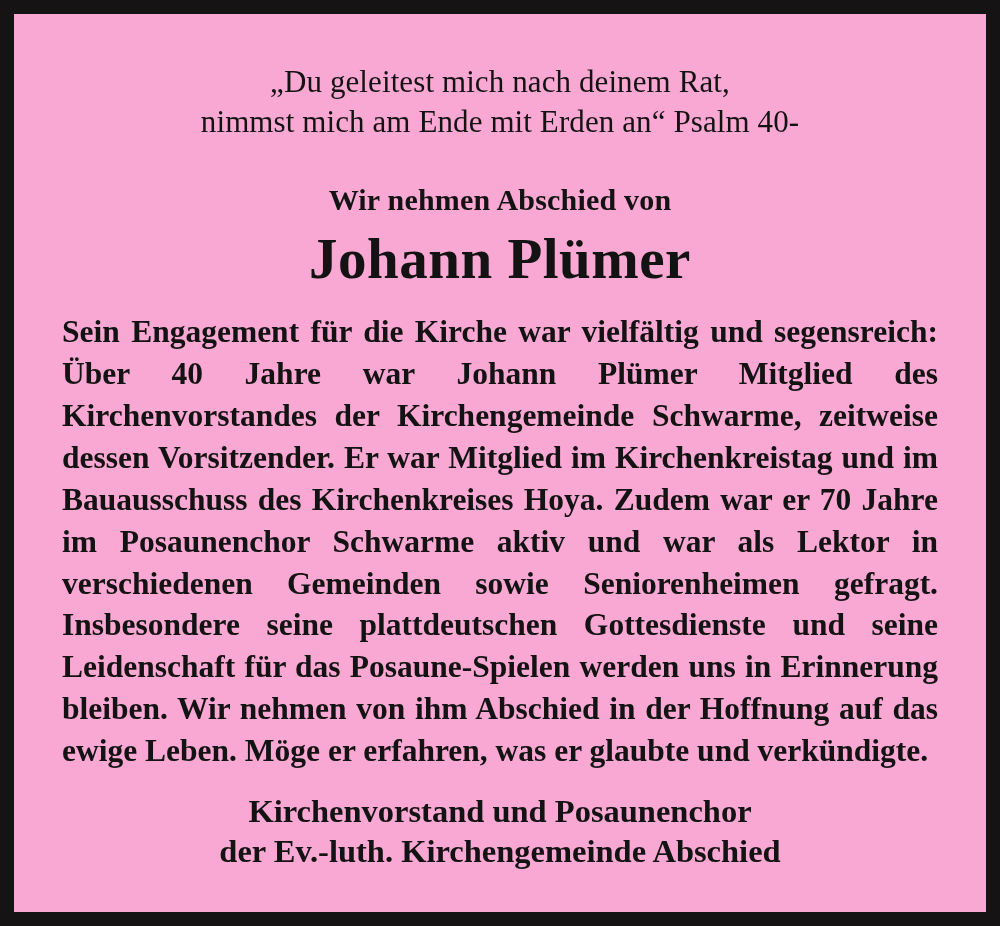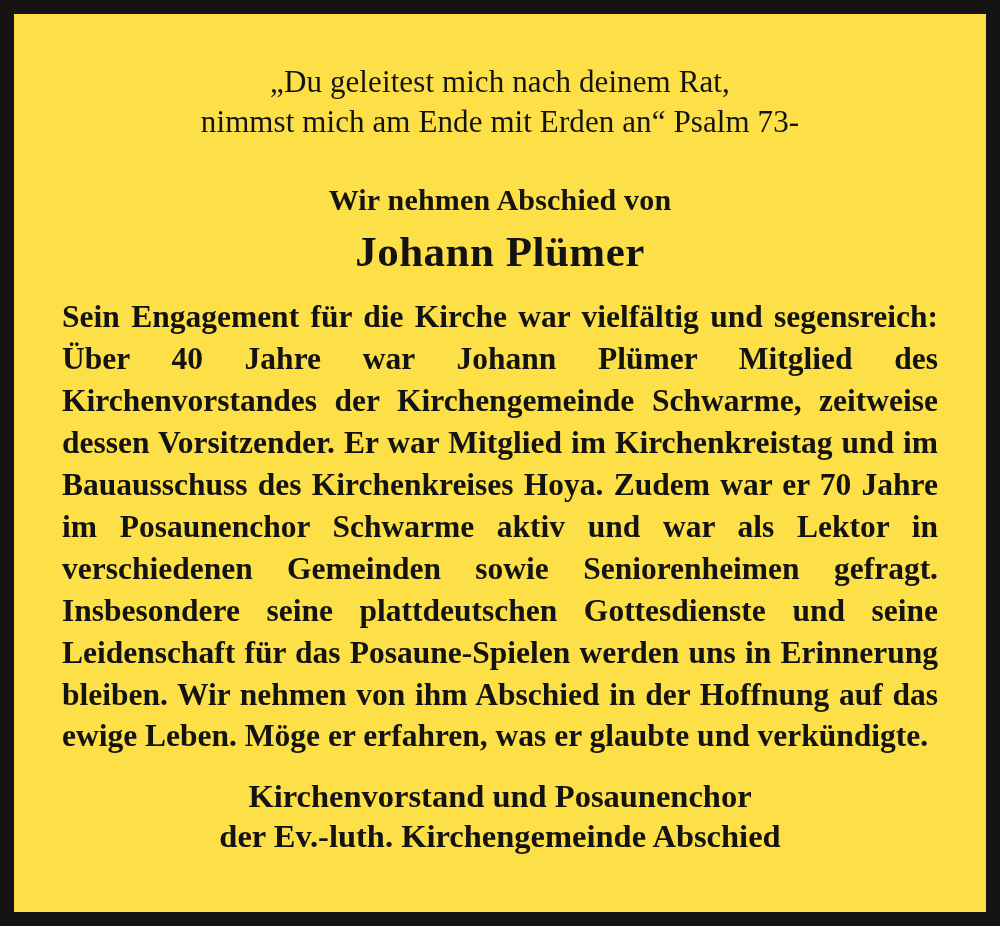--- a/index.html
+++ b/index.html
@@ -17,21 +17,21 @@
     box-sizing: border-box;
     width: 1000px;
     height: 926px;
     background: #151313;
     padding: 14px 14px 14px 14px;
   }
   .paper {
     box-sizing: border-box;
     width: 100%;
     height: 100%;
-    background: #fde047;
+    background: #f9a8d4;
     padding: 40px 48px 23px 48px;
     display: flex;
     flex-direction: column;
     align-items: center;
     color: #141313;
   }
   .verse {
     text-align: center;
     font-size: 31px;
     line-height: 1.28;
@@ -45,21 +45,21 @@
   }
   .farewell {
     text-align: center;
     font-size: 30px;
     margin-top: 42px;
     letter-spacing: 0.2px;
     font-weight: bold;
   }
   .name {
     text-align: center;
-    font-size: 43px;
+    font-size: 57px;
     font-weight: bold;
     letter-spacing: 0.5px;
     margin-top: 12px;
     line-height: 1.05;
   }
   .body-text {
     margin-top: 22px;
     font-size: 31.5px;
     line-height: 1.33;
     text-align: justify;
@@ -82,21 +82,21 @@
   }
 </style>
 </head>
 <body>
 
 <div class="obituary">
   <div class="paper">
 
     <div class="verse">
       <span class="line">„Du geleitest mich nach deinem Rat,</span>
-      <span class="line">nimmst mich am Ende mit Erden an“ Psalm 73-</span>
+      <span class="line">nimmst mich am Ende mit Erden an“ Psalm 40-</span>
     </div>
 
     <div class="farewell">Wir nehmen Abschied von</div>
 
     <div class="name">Johann Plümer</div>
 
     <div class="body-text">Sein Engagement für die Kirche war vielfältig und segensreich: Über 40 Jahre war Johann Plümer Mitglied des Kirchenvorstandes der Kirchengemeinde Schwarme, zeitweise dessen Vorsitzender. Er war Mitglied im Kirchenkreistag und im Bauausschuss des Kirchenkreises Hoya. Zudem war er 70 Jahre im Posaunenchor Schwarme aktiv und war als Lektor in verschiedenen Gemeinden sowie Seniorenheimen gefragt. Insbesondere seine plattdeutschen Gottesdienste und seine Leidenschaft für das Posaune-Spielen werden uns in Erinnerung bleiben. Wir nehmen von ihm Abschied in der Hoffnung auf das ewige Leben. Möge er erfahren, was er glaubte und verkündigte.</div>
 
     <div class="signature">
       <span class="line">Kirchenvorstand und Posaunenchor</span>

